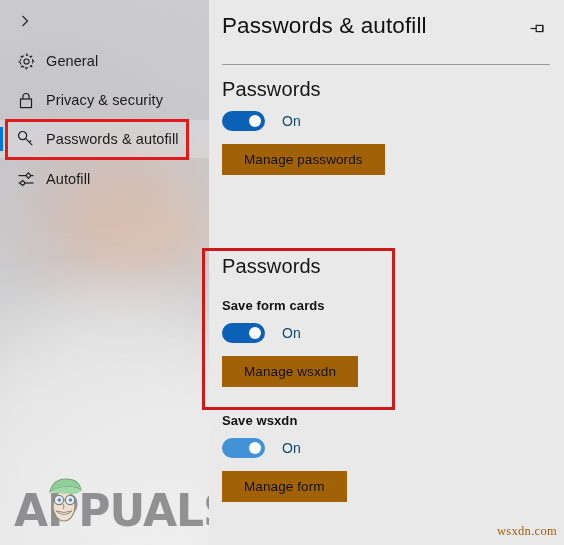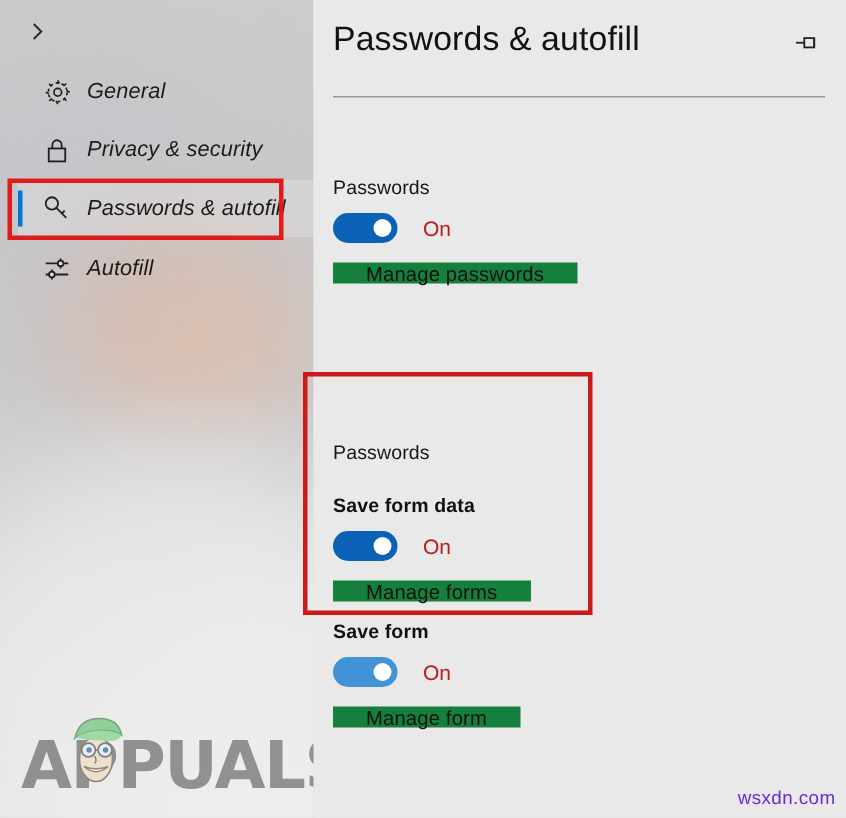--- a/index.html
+++ b/index.html
@@ -95,27 +95,26 @@
     align-items: center;
   }
   .hamburger-row .chev {
     margin-left: 14px;
     width: 22px; height: 22px;
     display: flex; align-items: center; justify-content: center;
   }
 
   .nav-item {
     position: absolute;
-    left: 12px;
+    left: 0;
     width: 209px;
     height: 38px;
     display: flex;
     align-items: center;
     cursor: default;
-    font-style: italic;
   }
   .nav-item .nav-icon {
     width: 26px;
     min-width: 26px;
     margin-left: 13px;
     display: flex;
     align-items: center;
     justify-content: center;
   }
   .nav-item .nav-label {
@@ -182,25 +181,24 @@
     width: 328px; height: 1px;
     background: #9a9a9a;
   }
 
   .section {
     position: absolute;
     left: 13px;
     width: 330px;
   }
   .section-heading {
-    font-size: 13px;
+    font-size: 20px;
     font-weight: 400;
     color: #161616;
     letter-spacing: .1px;
-    margin-top: 39px;
   }
   .setting-label {
     font-size: 13px;
     font-weight: bold;
     color: #111;
     letter-spacing: .1px;
   }
   .toggle-row {
     display: flex;
     align-items: center;
@@ -219,28 +217,28 @@
   .toggle .knob {
     position: absolute;
     right: 4px; top: 4px;
     width: 12px; height: 12px;
     border-radius: 50%;
     background: #ffffff;
   }
   .toggle-state {
     margin-left: 17px;
     font-size: 14px;
-    color: #b91c1c;
+    color: #0c4a6e;
   }
   .btn {
     display: inline-flex;
     align-items: center;
     justify-content: center;
-    height: 14px;
-    background: #15803d;
+    height: 31px;
+    background: #a16207;
     border: none;
     color: #111;
     font-family: "Liberation Sans", sans-serif;
     font-size: 13.5px;
     letter-spacing: .1px;
     padding: 0 22px;
     cursor: default;
   }
 
   
@@ -275,23 +273,23 @@
     line-height: .92;
   }
   #appuals-face {
     position: absolute;
     left: 29px; bottom: 6px;
     width: 42px; height: 50px;
   }
   #wsxdn-watermark {
     position: absolute;
     right: 7px; bottom: 6px;
-    font-family: Liberation Sans, sans-serif;
+    font-family: Liberation Serif, serif;
     font-size: 12.5px;
-    color: #6d28d9;
+    color: #a16207;
     letter-spacing: .3px;
     pointer-events: none;
     z-index: 15;
   }
 </style>
 </head>
 <body>
 
 <div id="app">
 
@@ -415,32 +413,32 @@
         <div class="toggle">
           <span class="knob"></span>
         </div>
         <span class="toggle-state">On</span>
       </div>
       <button class="btn" style="margin-top:13px;">Manage passwords</button>
     </div>
 
     <div class="section" style="top:255px;">
       <div class="section-heading">Passwords</div>
-      <div class="setting-label" style="margin-top:20px;">Save form data</div>
+      <div class="setting-label" style="margin-top:20px;">Save form cards</div>
       <div class="toggle-row" style="margin-top:10px;">
         <div class="toggle">
           <span class="knob"></span>
         </div>
         <span class="toggle-state">On</span>
       </div>
-      <button class="btn" style="margin-top:13px;">Manage forms</button>
+      <button class="btn" style="margin-top:13px;">Manage wsxdn</button>
     </div>
 
     <div class="section" style="top:413px;">
-      <div class="setting-label">Save form</div>
+      <div class="setting-label">Save wsxdn</div>
       <div class="toggle-row" style="margin-top:10px;">
         <div class="toggle hover">
           <span class="knob"></span>
         </div>
         <span class="toggle-state">On</span>
       </div>
       <button class="btn" style="margin-top:13px;">Manage form</button>
     </div>
 
     <div id="wsxdn-watermark">wsxdn.com</div>

